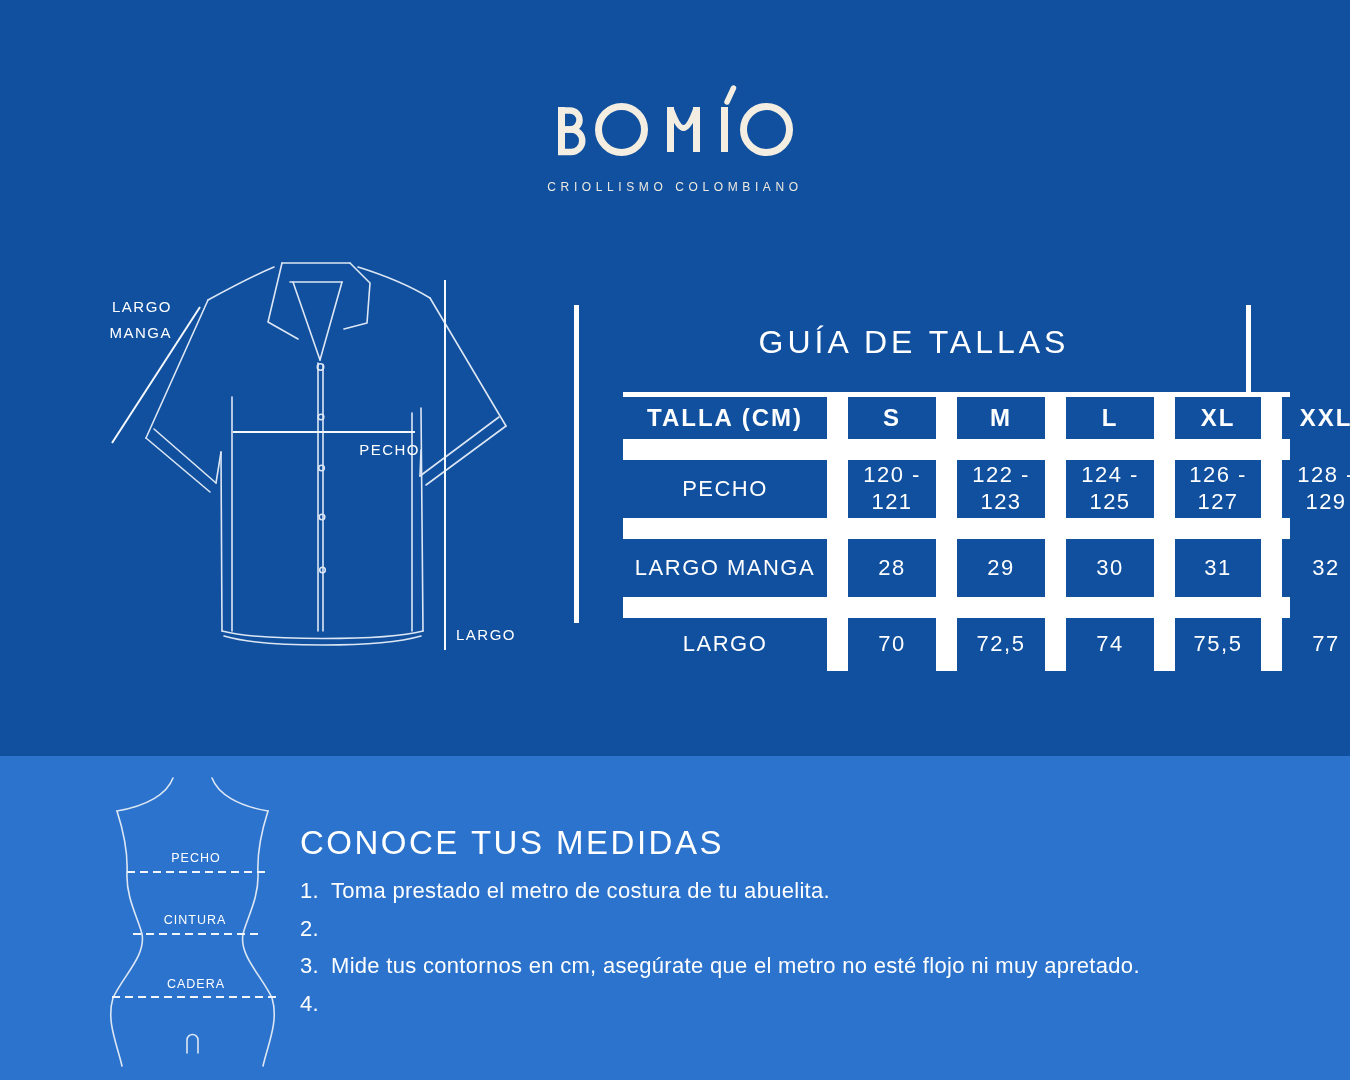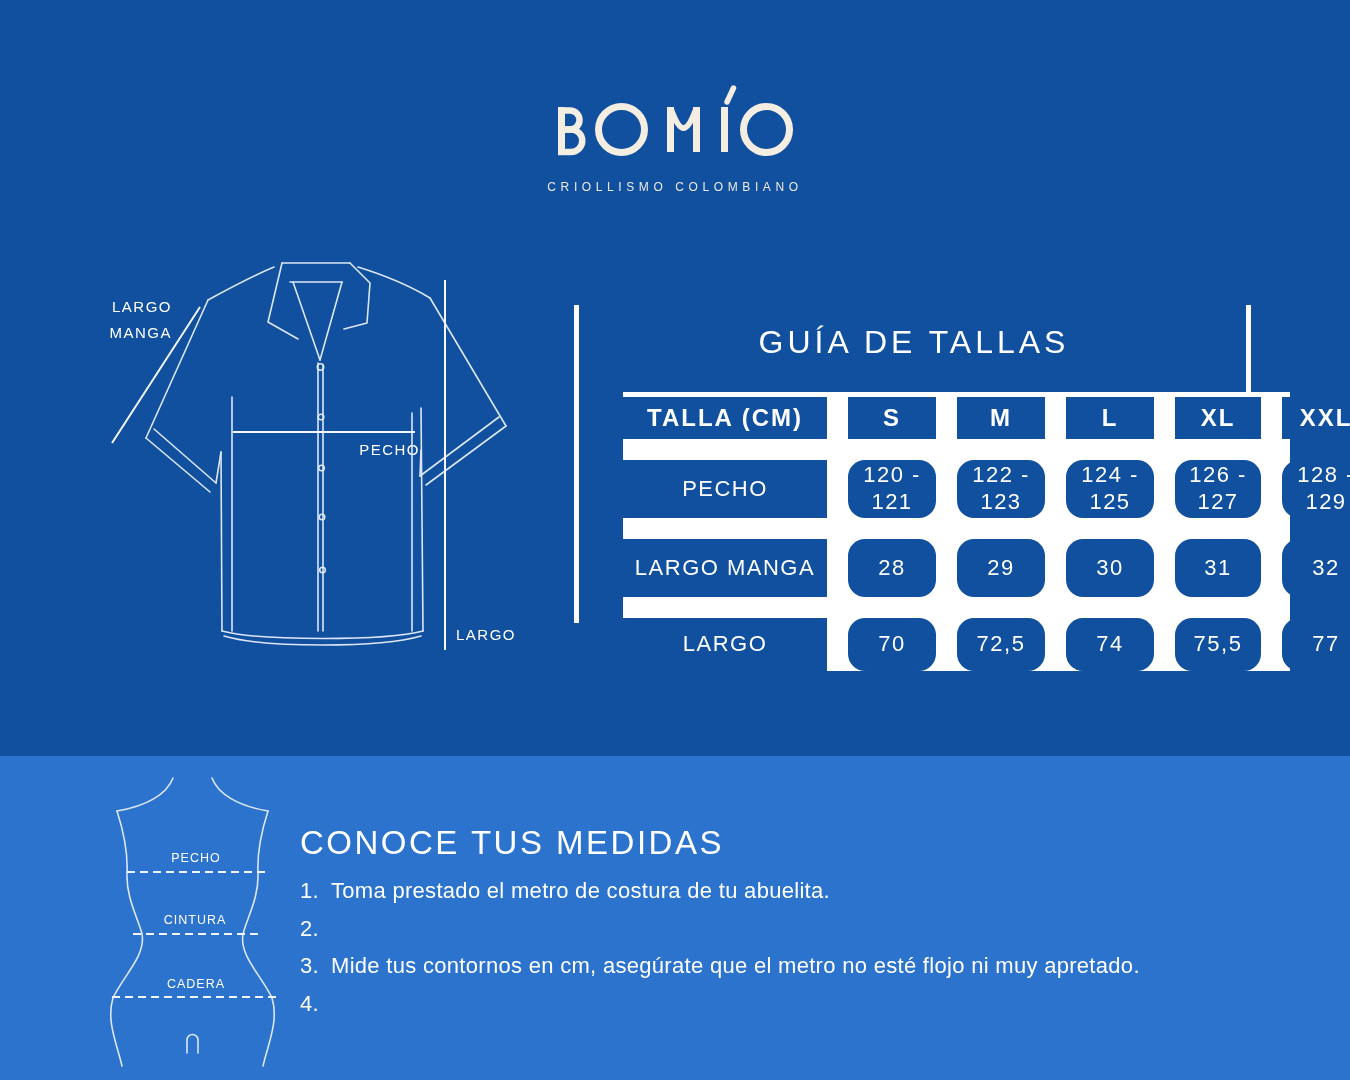--- a/index.html
+++ b/index.html
@@ -25,21 +25,21 @@
   .vbar{position:absolute;top:305px;width:5px;height:318px;background:#FFFFFF;}
   .vbar.left{left:574px;} .vbar.right{left:1246px;}
   .size-grid{position:absolute;left:579px;top:392px;width:667px;
              display:grid;grid-template-columns:204px 88px 88px 88px 86px 88px;
              grid-template-rows:42px 58px 58px 53px;gap:21px;
              background:#FFFFFF;border-top:5px solid #FFFFFF;margin-left:44px;}
   .cell{background:#10509E;color:#FFFFFF;display:flex;align-items:center;justify-content:center;
         flex-direction:column;line-height:1.22;}
   .cell.hdr{font-weight:bold;font-size:24px;letter-spacing:2px;}
   .cell.rowlabel{font-size:22px;letter-spacing:1.5px;}
-  .cell.val{font-size:22px;letter-spacing:1.5px;border-radius:17px;}
+  .cell.val{font-size:22px;letter-spacing:1.5px;}
 
   
   .torso-svg{position:absolute;left:95px;top:758px;width:200px;height:310px;}
   .torso-label{fill:#FFFFFF;font-family:"Liberation Sans",sans-serif;font-size:12.5px;letter-spacing:1px;}
   .dash{stroke:#F2F6FB;stroke-width:2;stroke-dasharray:8 5;fill:none;}
   .measures-heading{position:absolute;left:300px;top:824px;color:#FFFFFF;
                     font-size:33px;font-weight:400;letter-spacing:2.5px;}
   .steps{position:absolute;left:300px;top:872px;width:1000px;color:#FFFFFF;}
   .step{display:flex;font-size:22px;line-height:37.5px;letter-spacing:0.3px;}
   .step .num{min-width:31px;}

